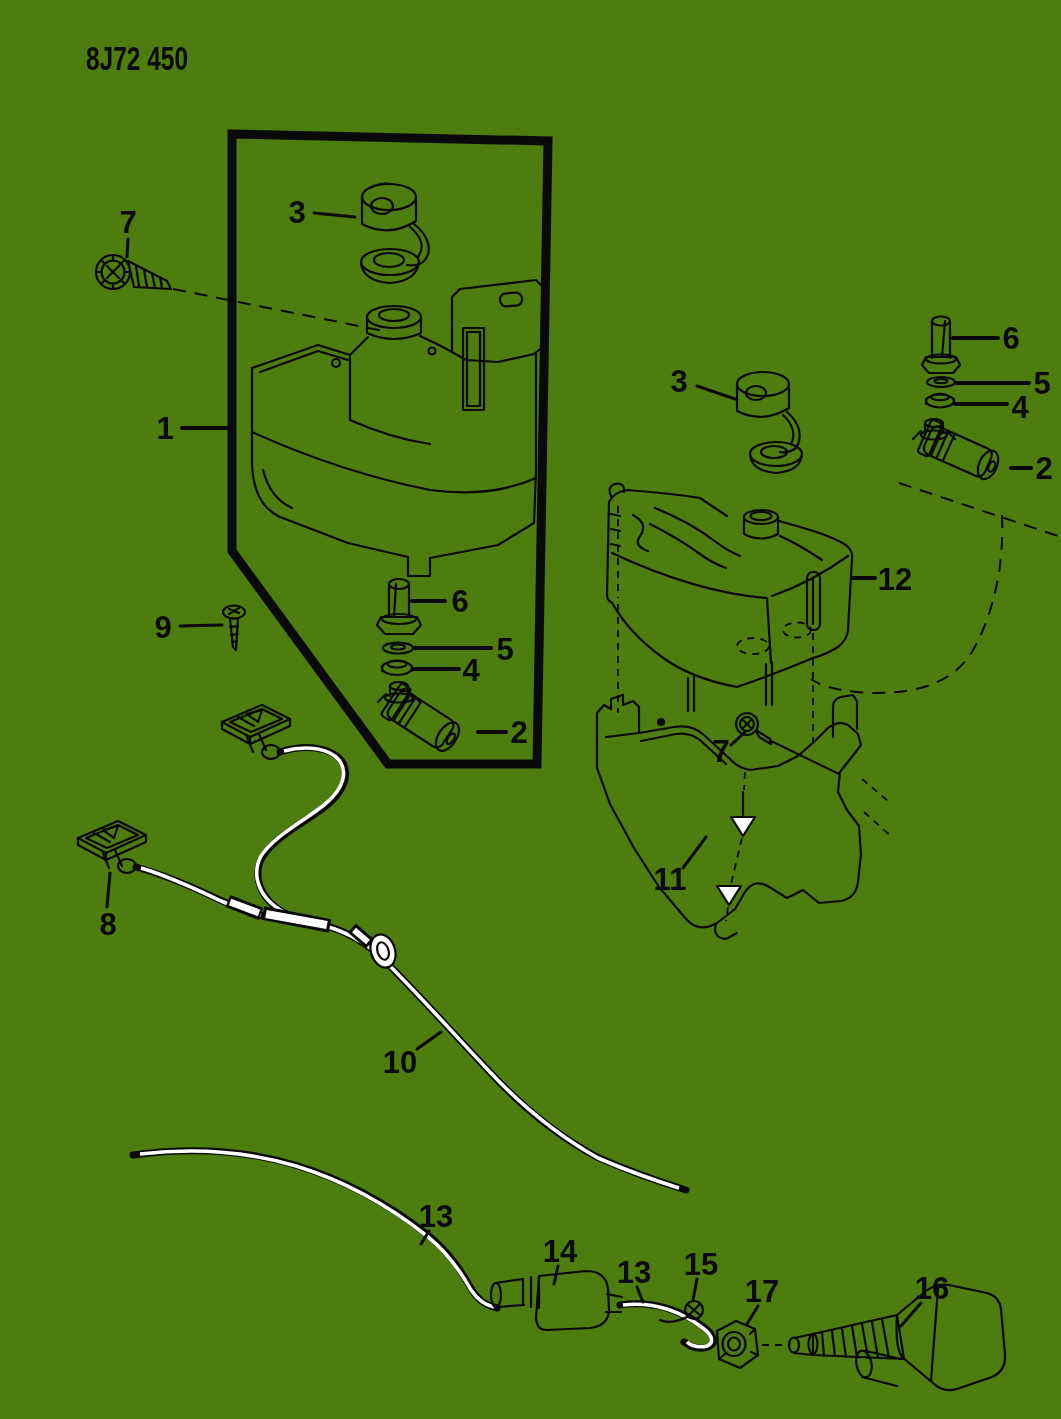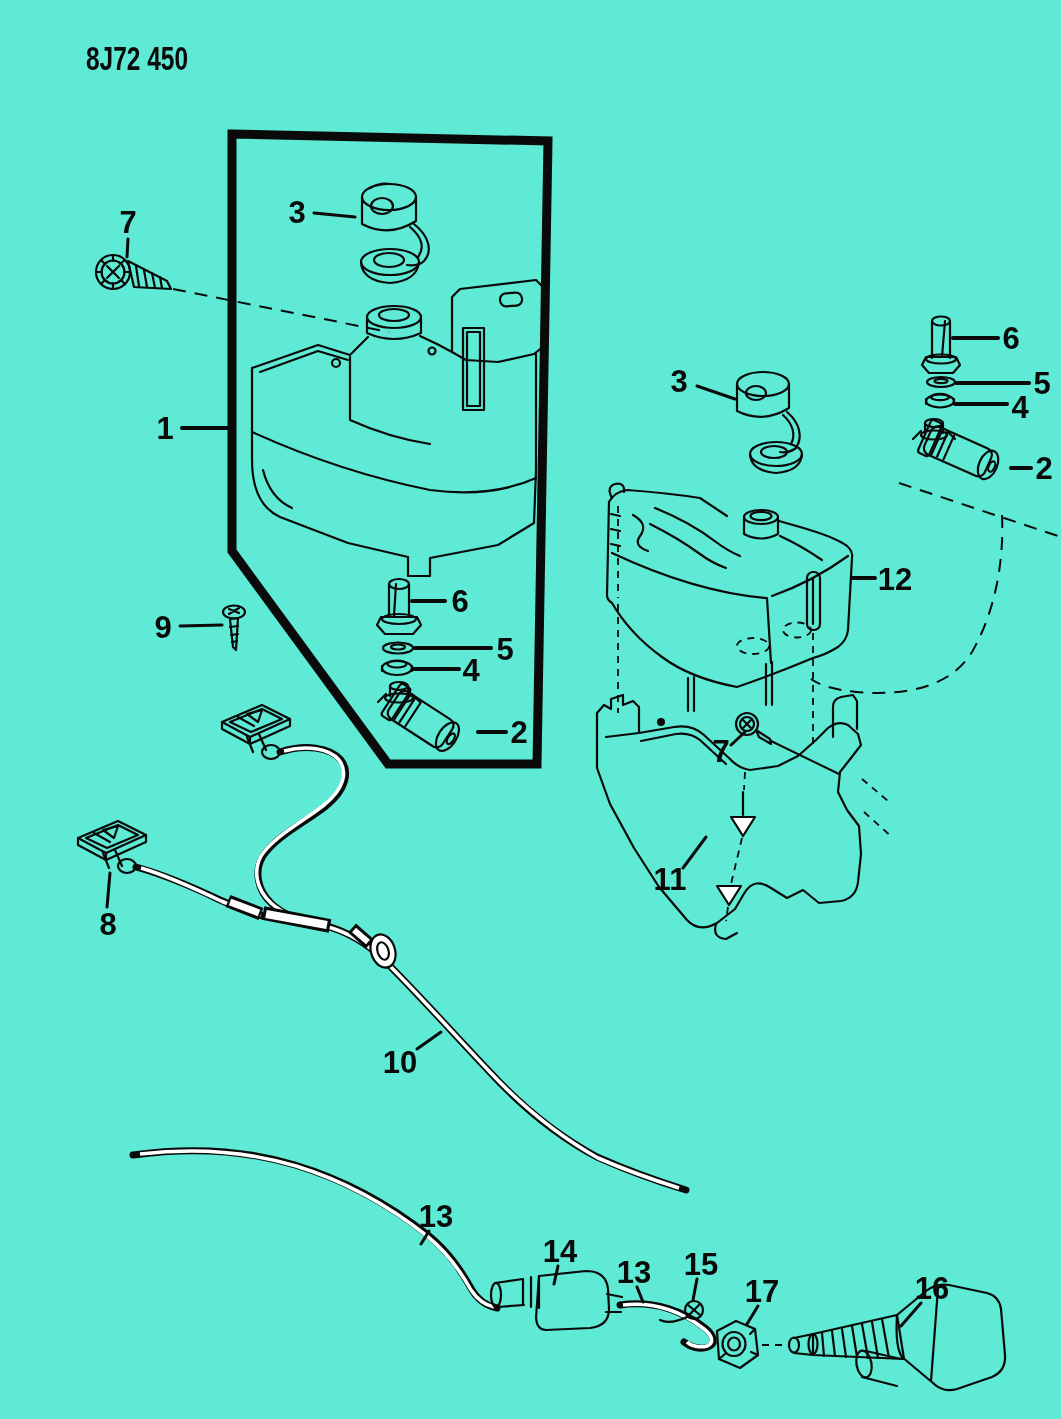--- a/index.html
+++ b/index.html
@@ -1,17 +1,17 @@
 <!DOCTYPE html>
 <html><head>
 <meta charset="utf-8">
 <style>
   html,body{margin:0;padding:0;background:#e8e8e8;}
   .page{
-    position:relative;width:1061px;height:1419px;background:#5eead4;
+    position:relative;width:1061px;height:1419px;background:#4d7c0f;
     font-family:"Liberation Sans", sans-serif;margin:0 auto;overflow:hidden;
   }
   svg{display:block}
   .art{stroke:#0a0a0a;fill:none;stroke-width:2.2;stroke-linecap:round;stroke-linejoin:round}
   .thick{stroke-width:9;stroke-linejoin:miter;stroke-linecap:square}
   .leader{stroke:#0a0a0a;stroke-width:4;fill:none;stroke-linecap:round}
   .leader-thin{stroke:#0a0a0a;stroke-width:3;fill:none;stroke-linecap:round}
   .dash{stroke:#0a0a0a;stroke-width:2;fill:none;stroke-dasharray:13 9}
   .dash-f{stroke:#0a0a0a;stroke-width:1.8;fill:none;stroke-dasharray:7 6}
   .hoseK{stroke:#0a0a0a;fill:none;stroke-width:7;stroke-linecap:round;stroke-linejoin:round}

